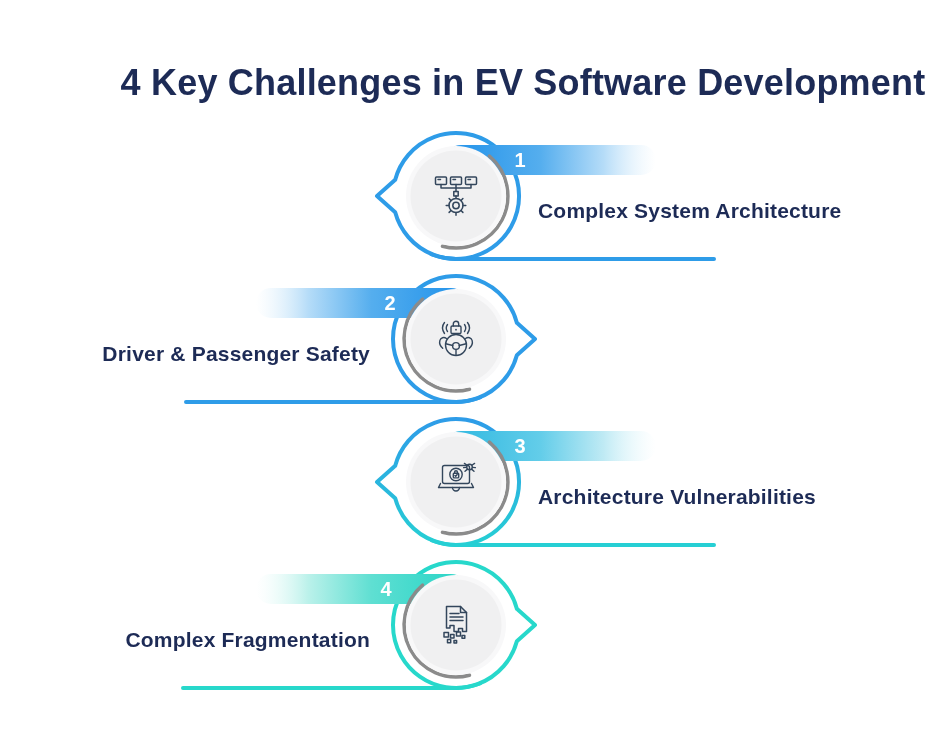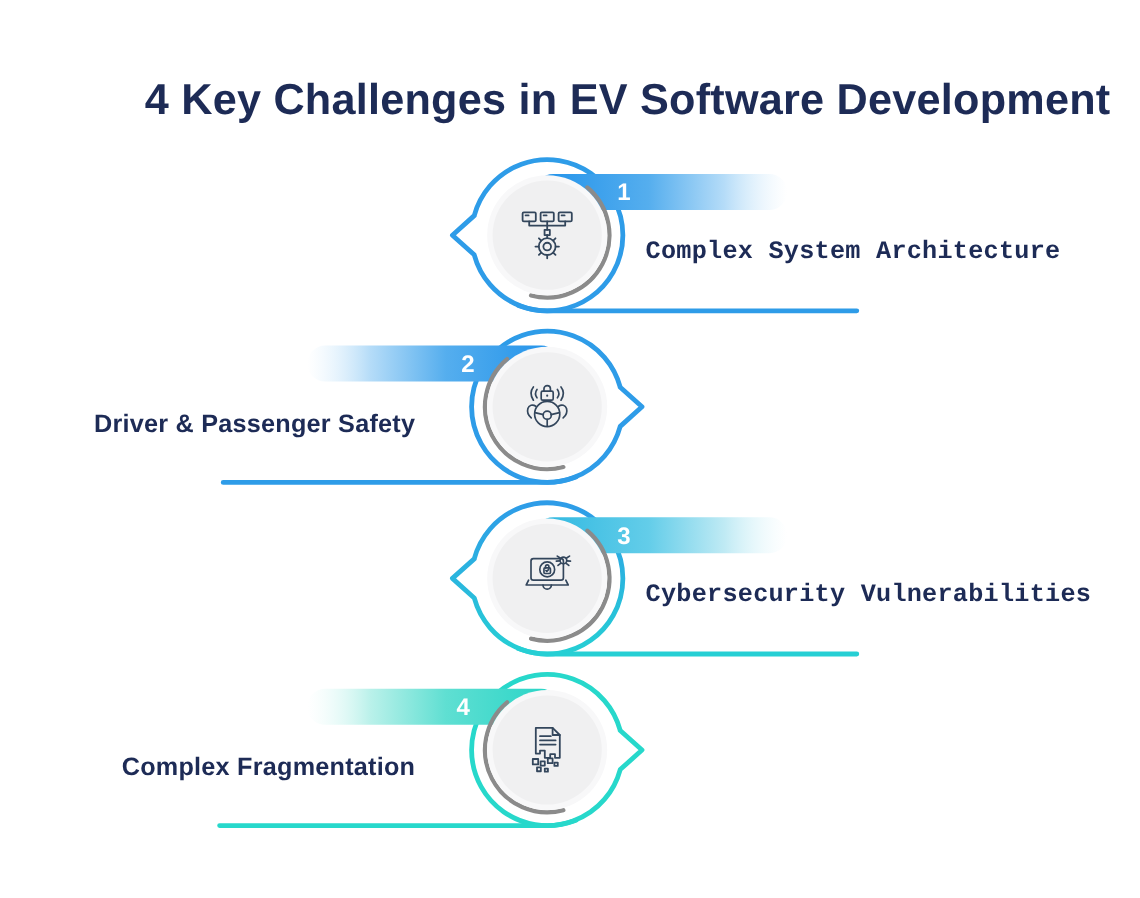--- a/index.html
+++ b/index.html
@@ -18,22 +18,22 @@
   .item-3 { top:412px; }
   .item-4 { top:555px; }
 
   .item svg.scene { position:absolute; left:150px; top:0; width:580px; height:142px; display:block; }
 
   .label {
     position:absolute; top:70px; height:30px; line-height:30px;
     font-size:21px; font-weight:600; color:#1d2b56; letter-spacing:0.2px;
     white-space:nowrap;
   }
-  .label-right { left:538px; text-align:left;font-family:Liberation Mono, monospace; }
-  .label-left  { right:604px; text-align:left; }
+  .label-right { left:538px; text-align:left; }
+  .label-left  { right:580px; text-align:left; }
 
   .stepnum { font-family:"Liberation Sans", sans-serif; font-size:20px; font-weight:700; fill:#ffffff; }
 
   .ring   { fill:none; stroke-width:4; stroke-linejoin:round; stroke-linecap:round; }
   .tline  { fill:none; stroke-width:4; stroke-linecap:round; }
   .garc   { fill:none; stroke:#8b8b8b; stroke-width:3.5; stroke-linecap:round; }
   .icon   { fill:none; stroke:#33465c; stroke-width:1.5; stroke-linecap:round; stroke-linejoin:round; }
   .icon2  { fill:none; stroke:#33465c; stroke-width:1.4; stroke-linecap:round; stroke-linejoin:round; }
 </style>
 </head>
@@ -134,21 +134,21 @@
         <path d="M8.5 25.5 L6.5 29.5 H41.5 L39.5 25.5"></path>
         <path d="M20.5 29.5 a3.5 3.5 0 0 0 7 0"></path>
         <circle cx="24" cy="16.5" r="6.2"></circle>
         <path d="M22.6 15.3 v-1.2 a1.4 1.4 0 0 1 2.8 0 v1.2"></path>
         <rect x="21.3" y="15.3" width="5.4" height="4.6" rx="0.8"></rect>
         <path d="M22.9 17.4 l0.8 0.8 1.5 -1.7"></path>
         <circle cx="37.5" cy="9" r="2.8"></circle>
         <path d="M34.8 7 l-2.4 -1.6 M34.4 9.4 l-2.8 0.2 M35.2 11.4 l-2.2 1.8 M40.2 7 l2.4 -1.6 M40.6 9.4 l2.8 0.2 M39.8 11.4 l2.2 1.8"></path>
       </g>
     </svg>
-    <div class="label label-right">Cybersecurity Vulnerabilities</div>
+    <div class="label label-right">Architecture Vulnerabilities</div>
   </div>
 
   <div class="item item-4">
     <svg class="scene" viewBox="0 0 580 142">
       <defs>
         <linearGradient id="gradT4" x1="1" y1="0" x2="0" y2="0">
           <stop offset="0" stop-color="#25d4c6"></stop>
             <stop offset="0.45" stop-color="#5fdfd2"></stop>
           <stop offset="0.75" stop-color="#baf1ea"></stop>
             <stop offset="1" stop-color="#e7fbf8" stop-opacity="0"></stop>

